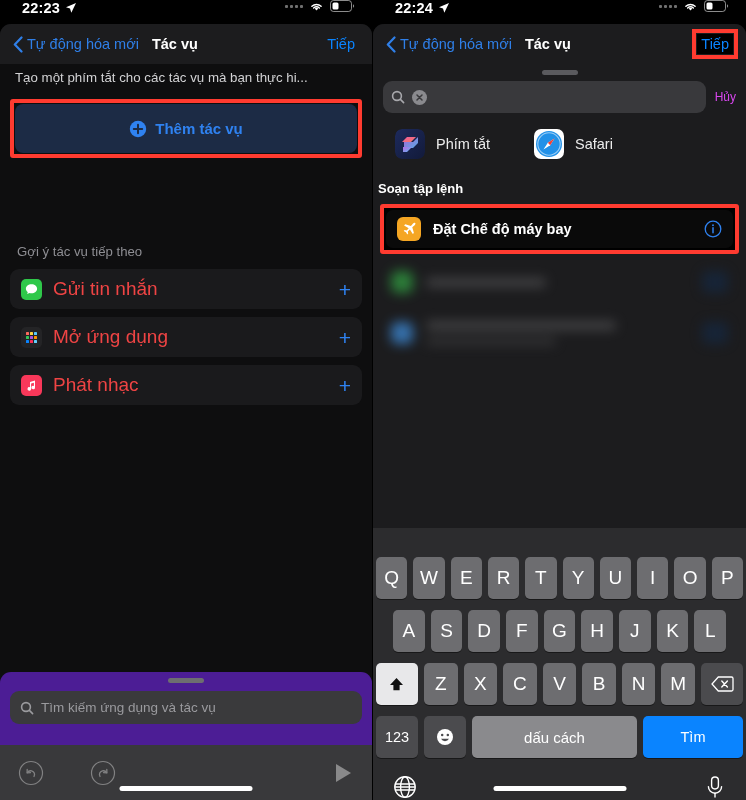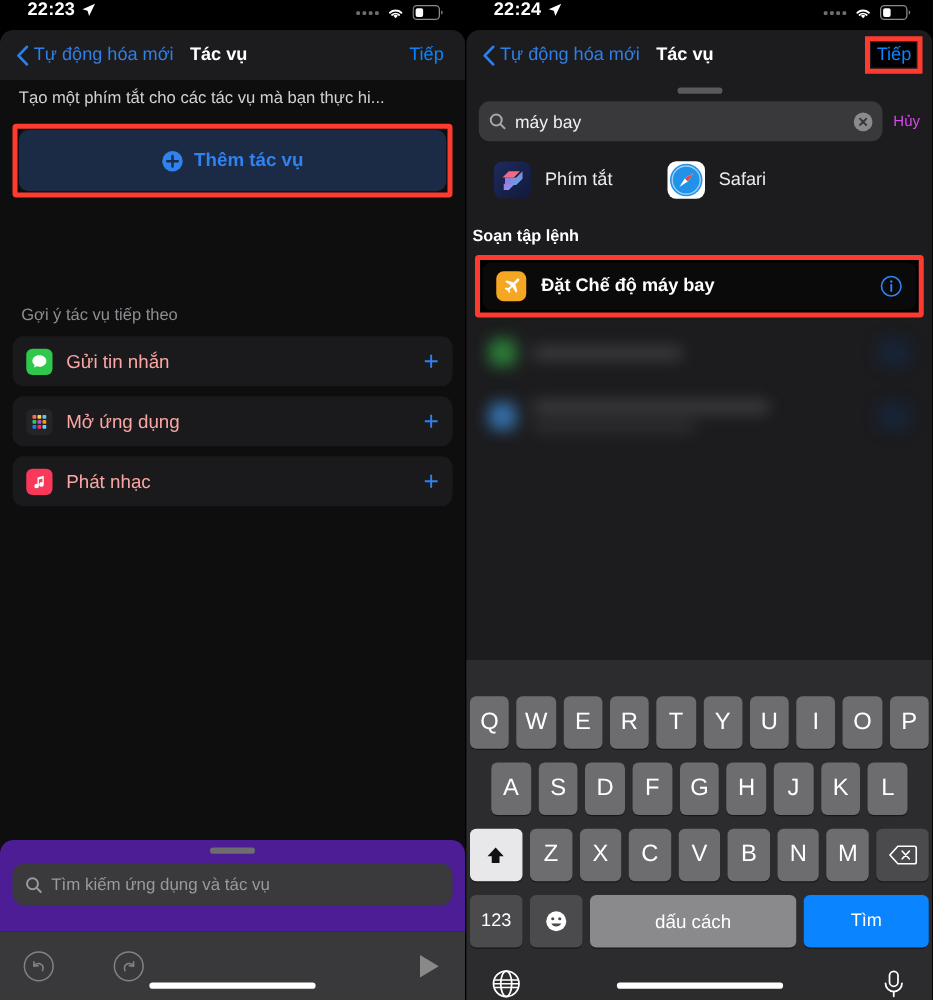--- a/index.html
+++ b/index.html
@@ -7,21 +7,21 @@
     width:746px; height:800px; background:#000;
     font-family:"Liberation Sans","DejaVu Sans",sans-serif;
     overflow:hidden;
   }
   .screens { display:flex; width:746px; height:800px; }
   .phone { width:373px; height:800px; position:relative; background:#000; overflow:hidden; }
   .phone.left { border-right:1px solid #000; }
 
   
   .statusbar {
-    height:16px; display:flex; align-items:flex-end;
+    height:16px; display:flex; align-items:flex-start;
     justify-content:space-between; padding:0 17px 0 22px;
     position:relative; z-index:20; background:#000;
   }
   .sb-left { display:flex; align-items:center; gap:5px; }
   .sb-time { color:#fff; font-size:14.5px; font-weight:700; letter-spacing:.2px; }
   .sb-loc { width:12px; height:12px; display:block; }
   .sb-right { display:flex; align-items:center; gap:6px; }
   .sb-dots { display:flex; gap:2px; align-items:center; }
   .sb-dots i { width:3px; height:3px; background:#6f6f6f; display:block; border-radius:1px; }
   .sb-wifi, .sb-batt { display:block; }
@@ -62,21 +62,21 @@
   .add-label { color:#2f82f0; font-size:15px; font-weight:700; }
 
   .sugg-title { color:#8e8e93; font-size:13.2px; padding:0 17px; margin-top:86px; }
   .sugg-list { margin:10px 10px 0 10px; }
   .sugg-row {
     height:40px; background:#1a1a1c; border-radius:9px; margin-bottom:8px;
     display:flex; align-items:center; padding:0 11px; cursor:pointer;
   }
   .sugg-ico { width:21px; height:21px; border-radius:5px; flex:0 0 21px;
               display:flex; align-items:center; justify-content:center; }
-  .sugg-label { color:#fca5a5; font-size:15px; margin-left:11px; }
+  .sugg-label { color:#ef4444; font-size:19px; margin-left:11px; }
   .sugg-plus { margin-left:auto; color:#2f82f0; font-size:21px; line-height:1; font-weight:300; }
 
   
   .drawer {
     position:absolute; left:0; right:0; bottom:55px; height:73px;
     background:#4c1d95; border-radius:11px 11px 0 0;
   }
   .grabber { width:36px; height:5px; border-radius:3px; background:#6d6d70;
              margin:6px auto 0 auto; }
   .drawer-search {
@@ -351,21 +351,20 @@
         <div class="body-r">
 
           <div class="r-grabber"></div>
 
           <div class="searchbar-row">
             <div class="searchfield">
               <svg width="14" height="14" viewBox="0 0 14 14">
                 <circle cx="6" cy="6" r="4.4" stroke="#a8a8ac" stroke-width="1.6" fill="none"></circle>
                 <path d="M9.4 9.4 L12.6 12.6" stroke="#a8a8ac" stroke-width="1.6" stroke-linecap="round"></path>
               </svg>
-              <span class="sf-val">máy bay</span>
               <span class="sf-clear">
                 <svg width="9" height="9" viewBox="0 0 9 9">
                     <path d="M2 2 L7 7 M7 2 L2 7" stroke="#39393c" stroke-width="1.5" stroke-linecap="round"></path>
                   </svg>
               </span>
             </div>
             <span class="sf-cancel">Hủy</span>
           </div>
 
           <div class="apps-row">

